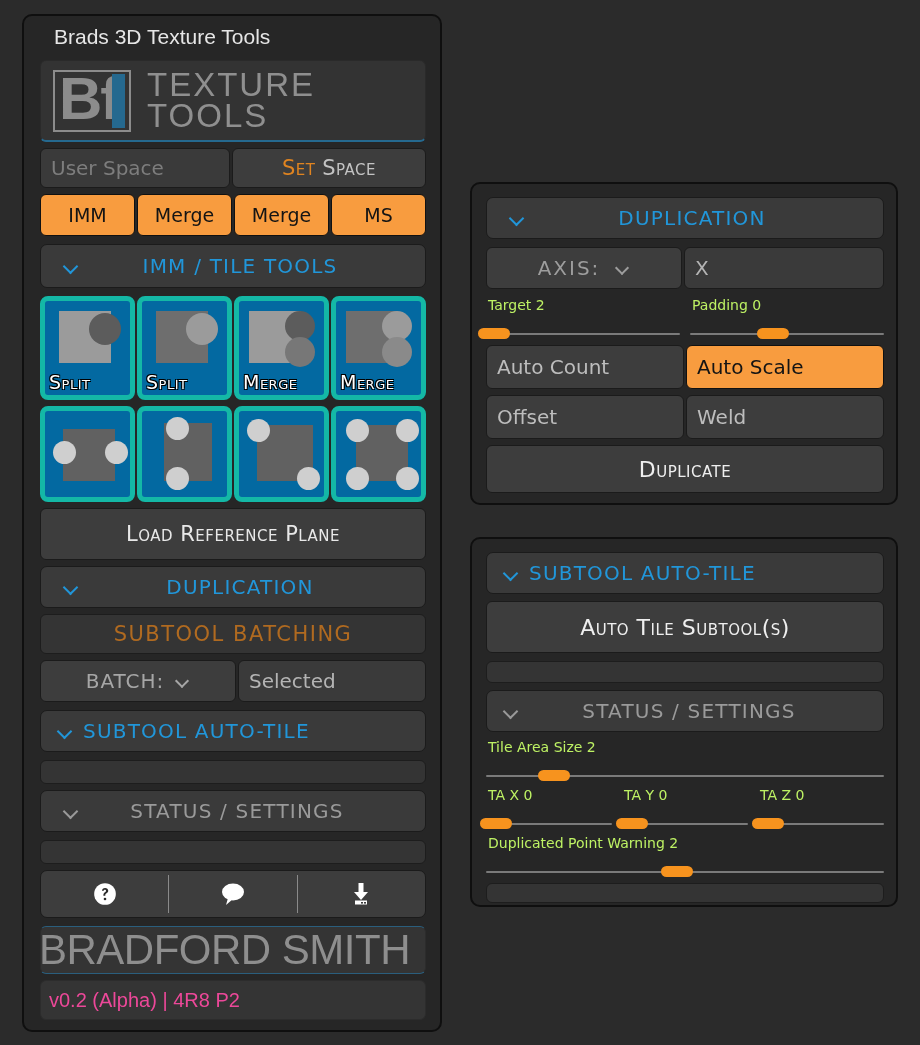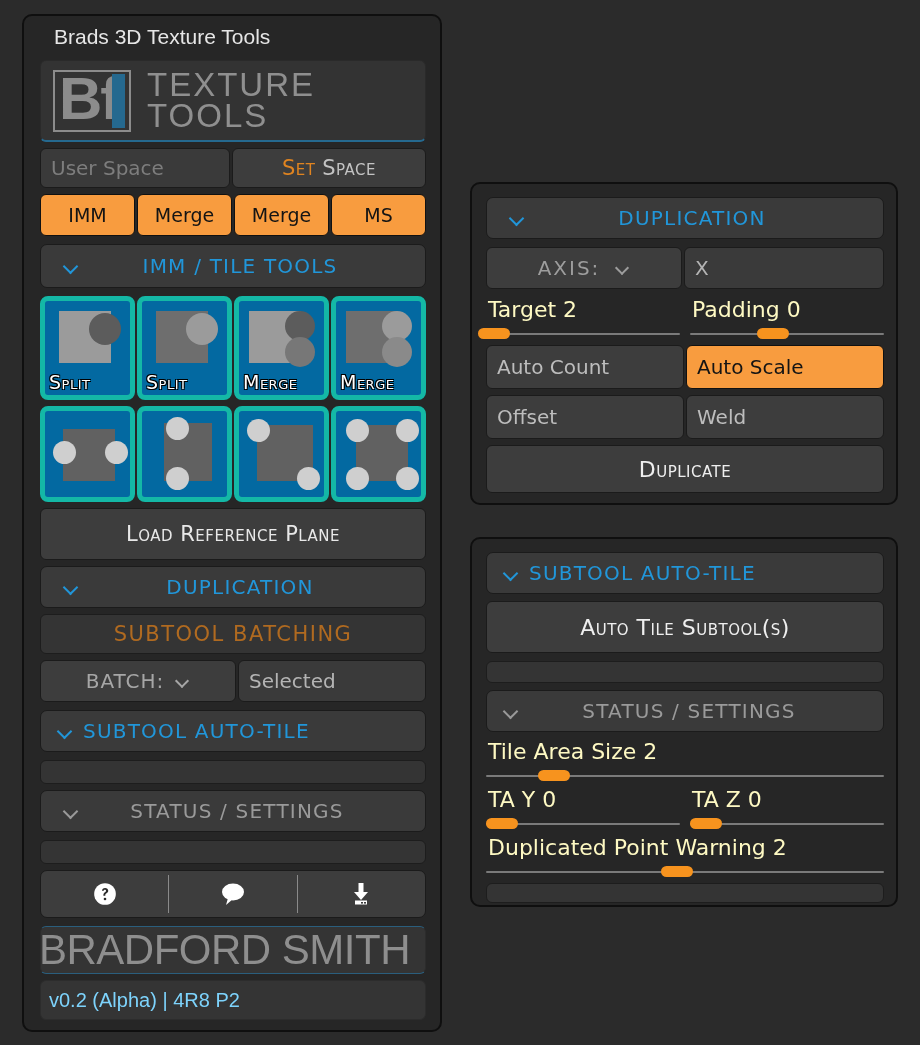--- a/index.html
+++ b/index.html
@@ -76,21 +76,21 @@
     border:1px solid #1b1b1b;
     border-radius:6px;
     color:#b4b4b4;
     box-sizing:border-box;
     display:flex;align-items:center;
     padding-left:10px;
     font-size:19px;
   }
   .slider-wrap{position:relative;box-sizing:border-box;}
   .slider-wrap .slab{
-    color:#fef9c3;font-size:22px;
+    color:#bef264;font-size:14px;
     position:absolute;left:2px;top:0;white-space:nowrap;
   }
   .track{
     position:absolute;left:0;right:0;bottom:4px;height:2px;
     background:#7a7a7a;border-radius:1px;
   }
   .knob{
     position:absolute;bottom:0px;
     width:32px;height:11px;border-radius:6px;
     background:#f7931e;
@@ -185,21 +185,21 @@
     box-sizing:border-box;overflow:hidden;
     display:flex;align-items:center;}
   #credit .nm{
     font-family:"Liberation Sans", sans-serif;
     font-size:42px;color:#8e8e8e;letter-spacing:-0.5px;
     white-space:nowrap;margin-left:-2px;line-height:1;
   }
   #verbar{position:absolute;left:16px;top:964px;width:386px;height:40px;
     background:#343434;border:1px solid #2c2c2c;border-radius:6px;
     box-sizing:border-box;display:flex;align-items:center;padding-left:8px;
-    color:#7dd3fc;font-size:20px;
+    color:#ec4899;font-size:20px;
     font-family:"Liberation Sans", sans-serif;}
   
   #rPanel1{left:470px;top:182px;width:428px;height:323px;}
   #rp1Head{position:absolute;left:14px;top:13px;width:398px;height:42px;}
   #axisRow{position:absolute;left:14px;top:63px;width:398px;height:42px;}
   #axisSel{width:196px;height:42px;display:flex;align-items:center;
     justify-content:center;color:#9d9d9d;font-size:20px;letter-spacing:2px;}
   #axisSel .dd{margin-left:16px;display:inline-block;width:14px;height:14px;position:relative;}
   #axisSel .dd::before{content:"";position:absolute;left:1px;top:2px;width:8px;height:8px;
     border-right:2.5px solid #9d9d9d;border-bottom:2.5px solid #9d9d9d;transform:rotate(45deg);}
@@ -435,20 +435,25 @@
   </div>
 
   <div class="slider-wrap" id="tasSld">
     <span class="slab">Tile Area Size 2</span>
     <span class="track"></span>
     <span class="knob" style="left:17%"></span>
   </div>
 
   <div id="taRow">
     <div class="slider-wrap">
+      <span class="slab">TA X 0</span>
+      <span class="track"></span>
+      <span class="knob" style="left:8%"></span>
+    </div>
+    <div class="slider-wrap">
       <span class="slab">TA Y 0</span>
       <span class="track"></span>
       <span class="knob" style="left:8%"></span>
     </div>
     <div class="slider-wrap">
       <span class="slab">TA Z 0</span>
       <span class="track"></span>
       <span class="knob" style="left:8%"></span>
     </div>
   </div>

